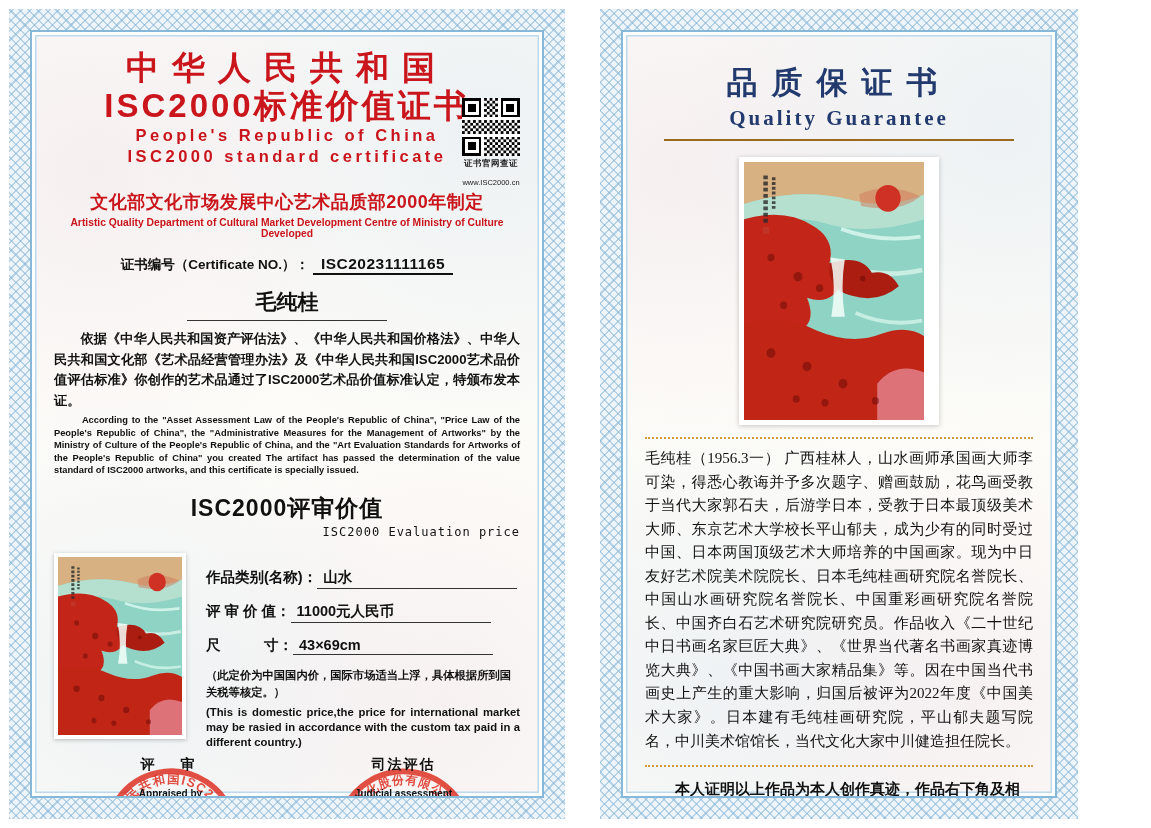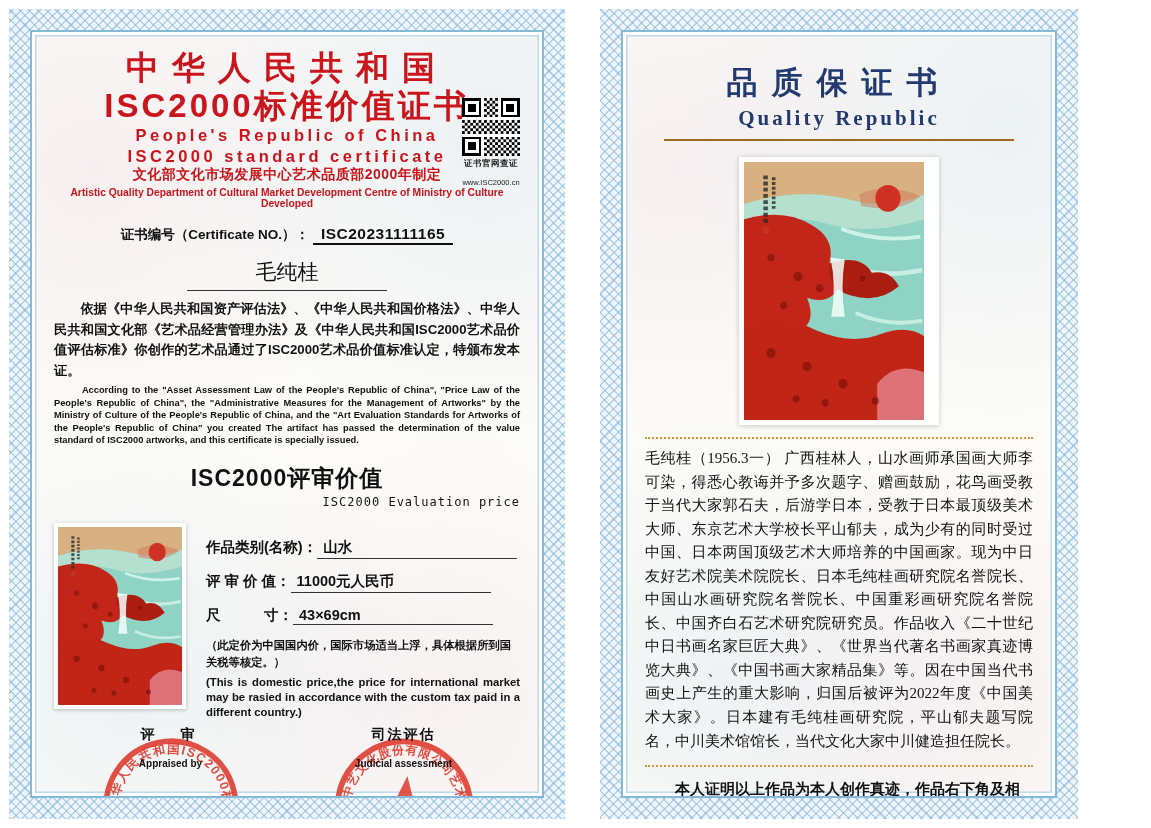--- a/index.html
+++ b/index.html
@@ -30,32 +30,32 @@
     box-shadow: inset 0 0 0 3px #ffffff, inset 0 0 0 4.5px #bdd9ec;
     overflow:hidden;
   }
   .inner-pad{position:relative;padding:14px 22px;box-sizing:border-box;height:100%;}
 
   
   .t-red{color:#c9151b;text-align:center;font-weight:bold;}
   .title-cn1{font-size:33px;letter-spacing:13px;margin-top:4px;line-height:1.12;}
   .title-cn2{font-size:33px;letter-spacing:3px;line-height:1.15;}
   .title-en{font-size:16.5px;letter-spacing:3.5px;line-height:1.25;}
-  .subtitle-cn{font-size:14px;letter-spacing:.5px;margin-top:0;}
+  .subtitle-cn{font-size:18px;letter-spacing:.5px;margin-top:24px;}
   .subtitle-en{font-size:10.3px;letter-spacing:0;margin-top:3px;}
   .qr-box{position:absolute;right:20px;top:66px;width:62px;text-align:center;z-index:5;}
   .qr-box svg{display:block;margin:0 auto;}
   .qr-cap1{font-size:8.5px;font-weight:bold;color:#222;margin-top:2px;letter-spacing:.5px;}
   .qr-cap2{font-size:7.5px;color:#222;margin-top:8px;}
   .certno-row{margin-top:16px;text-align:center;font-size:13.5px;color:#111;}
   .certno-label{font-weight:bold;}
   .certno-value{font-weight:bold;font-size:15.5px;border-bottom:2px solid #111;padding:0 8px 1px 8px;letter-spacing:.5px;}
   .artist-name{
     display:block;margin:14px auto 0 auto;width:200px;text-align:center;
-    font-size:21px;font-weight:normal;color:#111;border-bottom:1.5px solid #333;padding-bottom:4px;
+    font-size:21px;font-weight:bold;color:#111;border-bottom:1.5px solid #333;padding-bottom:4px;
   }
   .body-cn{margin-top:8px;font-size:13.2px;font-weight:600;color:#111;line-height:1.55;text-align:justify;text-indent:2em;}
   .body-en{margin-top:3px;font-size:9.3px;font-weight:bold;color:#111;line-height:1.35;text-align:justify;text-indent:3em;}
   .sec-title-cn{text-align:center;font-size:23px;font-weight:bold;color:#111;margin-top:16px;letter-spacing:1px;}
   .sec-title-en{text-align:right;font-size:12px;color:#111;font-family:"DejaVu Sans Mono","Liberation Mono",monospace;letter-spacing:1px;margin-top:1px;}
   .eval-block{position:relative;margin-top:10px;min-height:196px;}
   .thumb-frame{
     position:absolute;left:0px;top:4px;width:124px;height:178px;background:#fff;
     padding:4px;box-shadow:0 1px 4px rgba(0,0,0,.25);
   }
@@ -250,21 +250,21 @@
 
     </div>
   </div>
 </div>
 
 <div class="page page-right">
   <div class="inner">
     <div class="inner-pad">
 
       <div class="r-title-cn">品质保证书</div>
-      <div class="r-title-en">Quality Republic</div>
+      <div class="r-title-en">Quality Guarantee</div>
       <hr class="gold-rule">
 
       <div class="r-painting-wrap">
         <svg viewBox="0 0 200 270" preserveAspectRatio="none">
             <use href="#sym-painting"></use>
           </svg>
       </div>
 
       <hr class="wavy">
 

